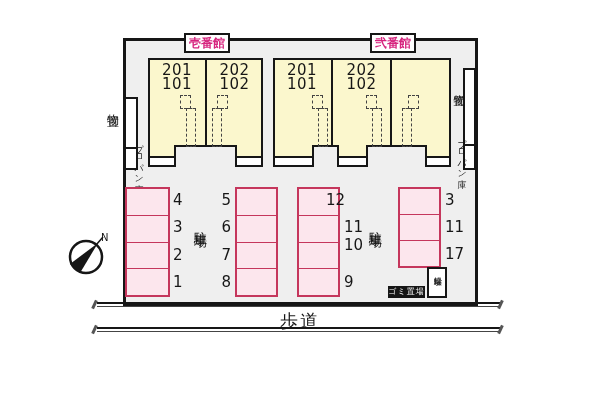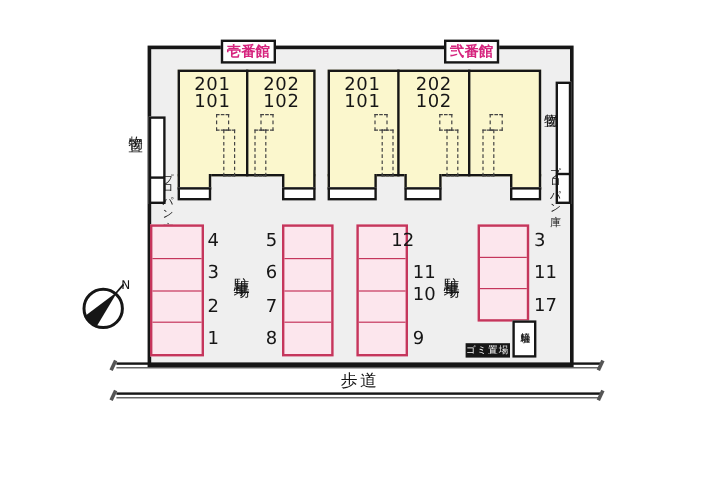--- a/index.html
+++ b/index.html
@@ -30,21 +30,21 @@
   .pcell{flex:1;border-bottom:1.5px solid #c5365c;}
   .pcell:last-child{border-bottom:none;}
   .pnum{font-size:15px;line-height:17px;}
   .lbl-parking{font-size:13px;letter-spacing:2px;}
   .bike-box{background:#ffffff;border:2px solid #161616;text-align:center;}
   .bike-box .vtext{font-size:8px;line-height:16px;margin-top:2px;letter-spacing:0;}
   .garbage-box{background:#161616;color:#ffffff;font-size:8px;line-height:12px;text-align:center;letter-spacing:1px;}
   
   .rline{background:#161616;}
   .rline.thin{background:#444;}
-  .road-label{left:0;width:600px;text-align:center;font-size:14px;letter-spacing:2px;}
+  .road-label{left:0;width:600px;text-align:center;font-size:18px;letter-spacing:2px;}
   .break-mark{width:3px;height:9px;background:#555;transform:rotate(25deg);}
 </style>
 </head>
 <body>
 
 <div class="canvas">
 
   <svg class="abs" style="left:60px;top:228px;" width="54" height="54" viewBox="0 0 54 54">
     <circle cx="26" cy="29" r="16" fill="none" stroke="#161616" stroke-width="2.5"></circle>
     <polygon points="38,15 10,36 20,45" fill="#161616"></polygon>

